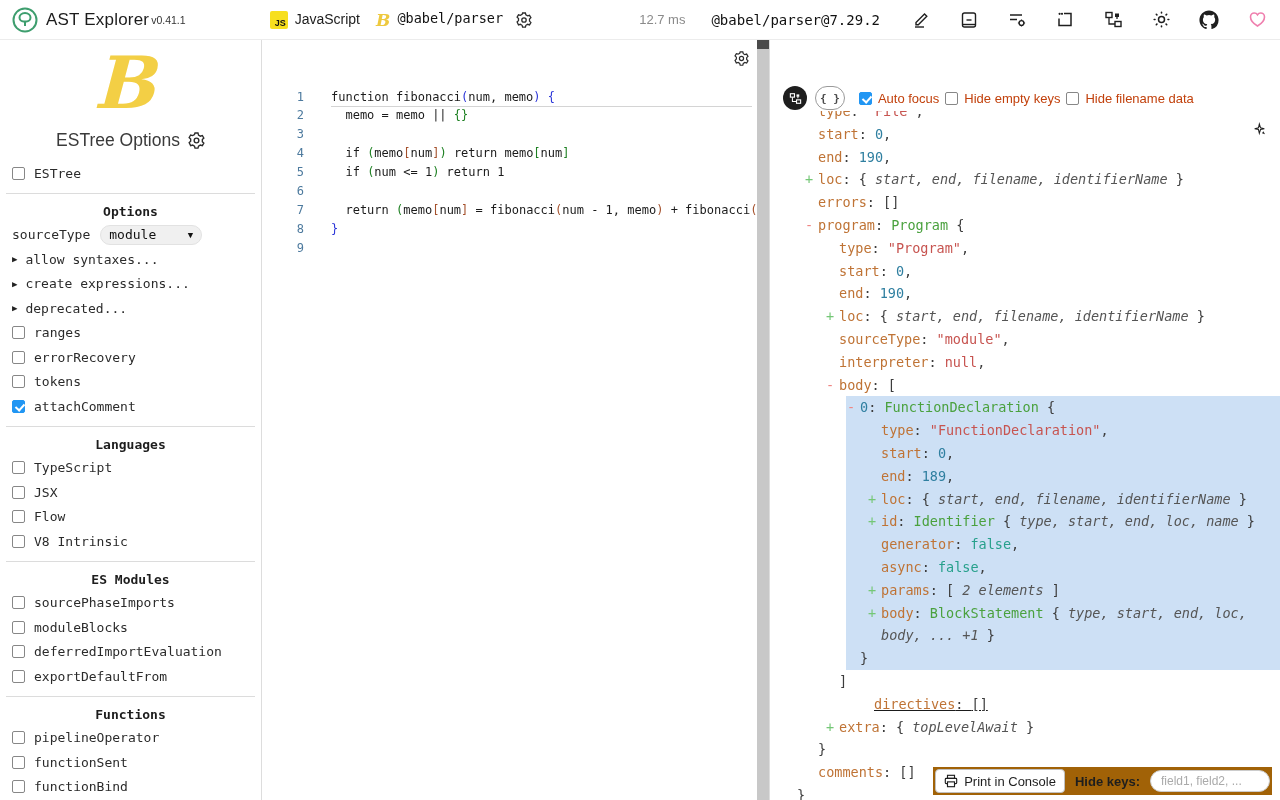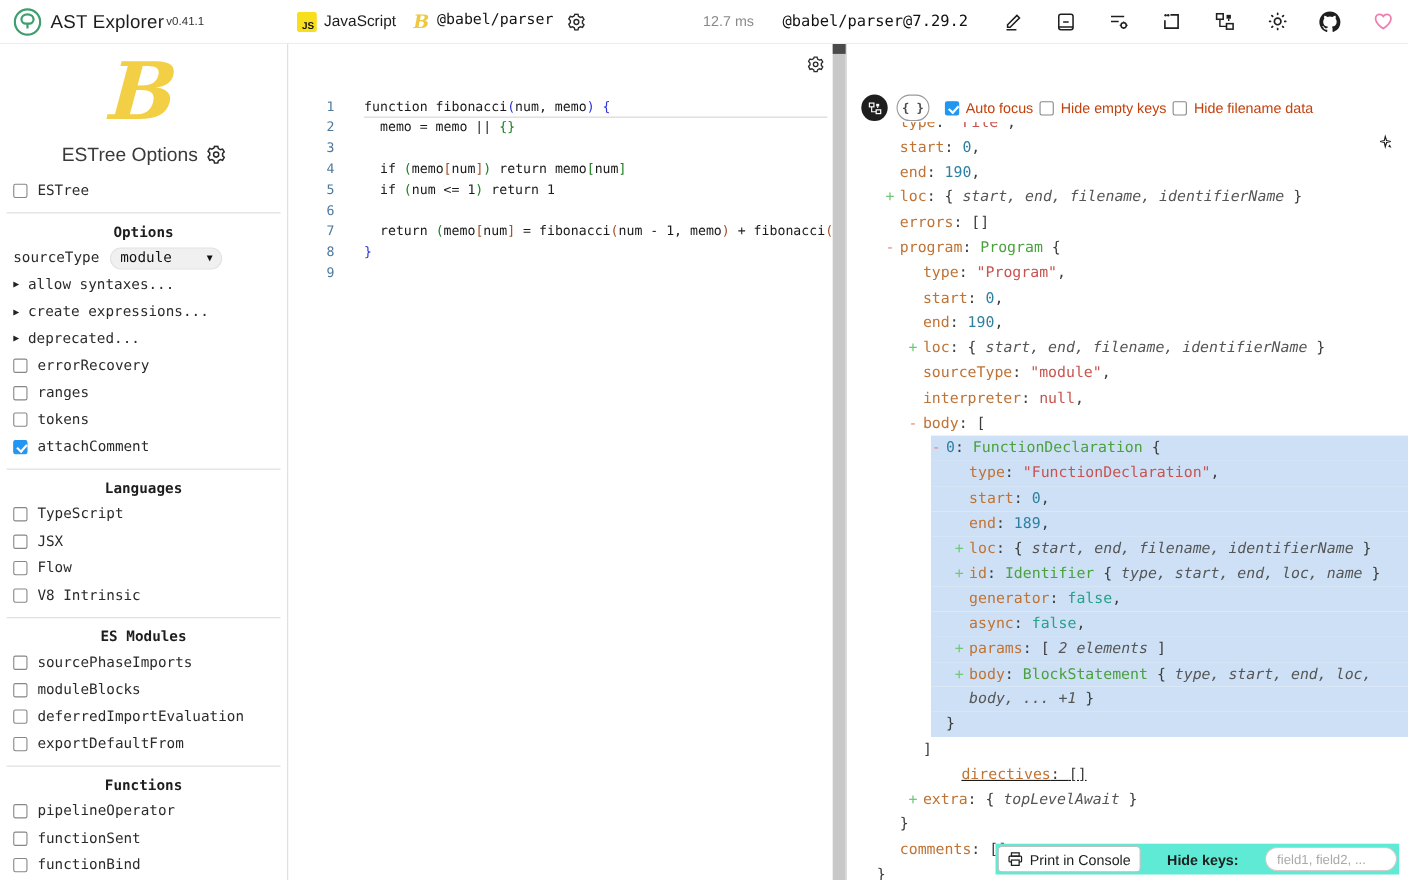--- a/index.html
+++ b/index.html
@@ -60,21 +60,21 @@
   .tk-k{color:var(--key)}.tk-t{color:var(--typ)}.tk-s{color:var(--str)}.tk-n{color:var(--num)}
   .tk-i{color:var(--num)}.tk-b{color:var(--boo)}.tk-u{color:var(--str)}.tk-p{color:var(--punc)}
   .tk-v{color:var(--prev);font-style:italic}
   .ast-toolbar{position:absolute;top:0;left:0;right:0;height:71px;background:#fff;z-index:3}
   .ast-toolbar .inner{position:absolute;top:46px;left:13px;right:8px;display:flex;align-items:center;gap:8px}
   .round-dark{width:24px;height:24px;border-radius:50%;background:#1e1e1e;display:flex;align-items:center;justify-content:center;border:none;cursor:pointer}
   .round-braces{height:24px;min-width:26px;border-radius:13px;background:#fff;border:1.5px solid #9a9a9a;color:#4a4a4a;font-family:var(--mono);font-size:11px;font-weight:bold;display:flex;align-items:center;justify-content:center;cursor:pointer;padding:0 4px}
   .tb-check{display:flex;align-items:center;font-size:13px;color:#c2410c;cursor:pointer;margin-left:6px}
   .tb-check .cb{margin-right:6px}
   .sparkle{position:absolute;top:82px;right:12px;z-index:4;cursor:pointer;background:none;border:none}
-  .ast-footer{position:absolute;bottom:5px;right:8px;display:flex;align-items:center;gap:24px;z-index:4;background:#5eead4;padding:2px 2px}
+  .ast-footer{position:absolute;bottom:5px;right:8px;display:flex;align-items:center;gap:10px;z-index:4;background:#a16207;padding:2px 2px}
   .print-btn{display:flex;align-items:center;gap:6px;border:1px solid #c0c0c0;border-radius:4px;background:#fff;height:24px;padding:0 8px;font-size:13px;color:#1e1e1e;cursor:pointer}
   .hk-label{font-size:13px;font-weight:bold;color:#1e1e1e}
   .hk-input{width:120px;height:22px;border:1px solid #ccc;border-radius:11px;padding:0 10px;font-size:12px;color:#333;outline:none}
   .hk-input::placeholder{color:#aaa}
 </style>
 </head>
 <body>
 
 <div class="hdr">
   <span class="logo">
@@ -195,25 +195,25 @@
         <div class="srow">
           <span class="tri">▶</span>
           <span>create expressions...</span>
         </div>
         <div class="srow">
           <span class="tri">▶</span>
           <span>deprecated...</span>
         </div>
         <div class="srow">
           <span class="cb"></span>
+          <span>ranges</span>
+        </div>
+        <div class="srow">
+          <span class="cb"></span>
           <span>errorRecovery</span>
-        </div>
-        <div class="srow">
-          <span class="cb"></span>
-          <span>ranges</span>
         </div>
         <div class="srow">
           <span class="cb"></span>
           <span>tokens</span>
         </div>
         <div class="srow">
           <span class="cb checked"></span>
           <span>attachComment</span>
         </div>
         <div class="divider"></div>

